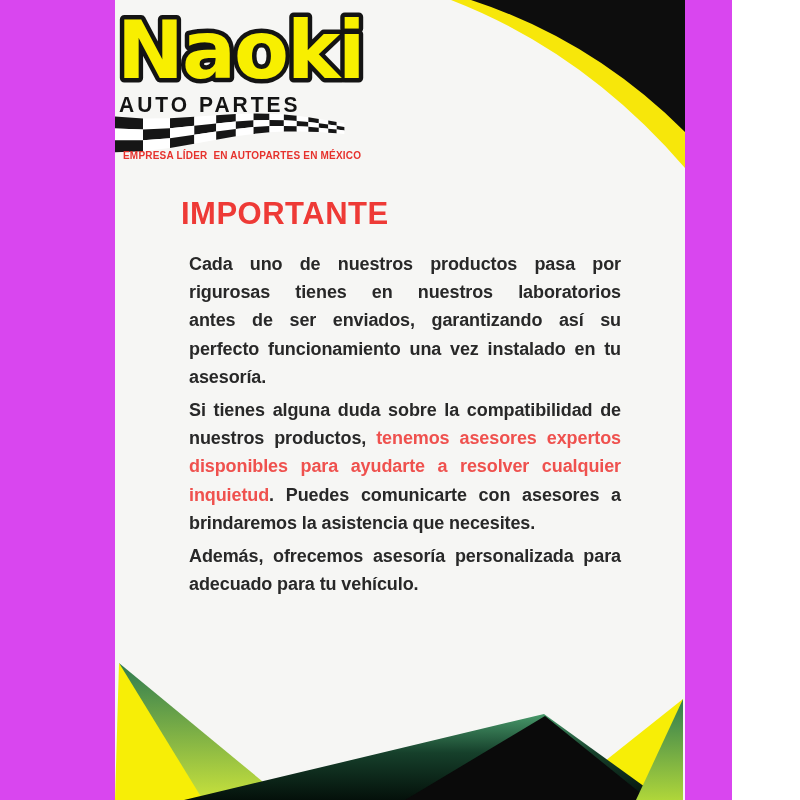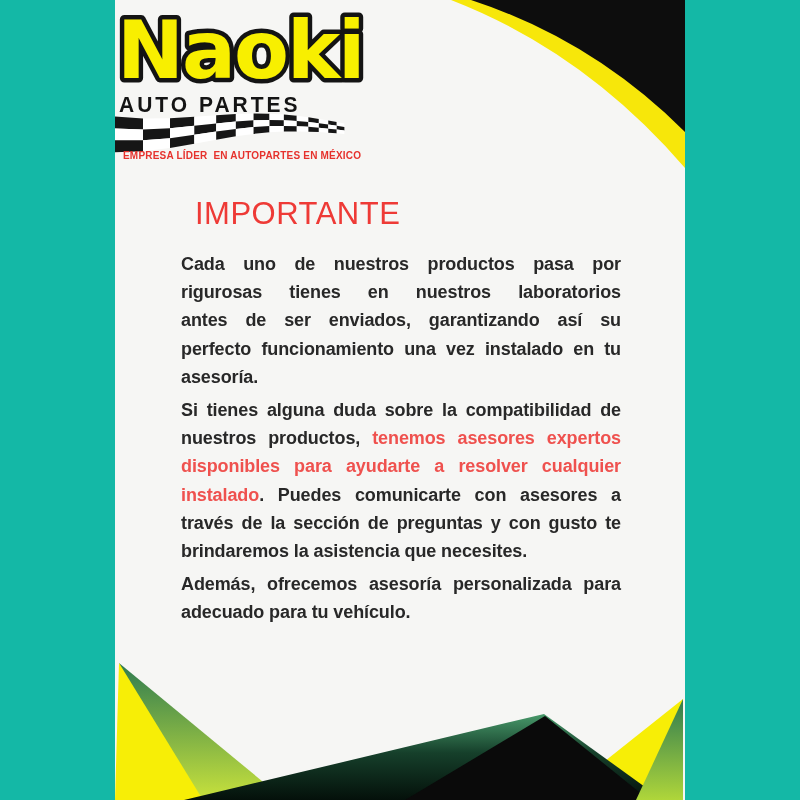--- a/index.html
+++ b/index.html
@@ -1,18 +1,18 @@
 <!DOCTYPE html>
 <html><head>
 <meta charset="utf-8">
 <style>
   html,body { margin:0; padding:0; }
   .canvas {
-    position:relative; width:800px; height:800px;
-    background:#14b8a6; overflow:hidden;
+    position:relative; width:732px; height:800px;
+    background:#d946ef; overflow:hidden;
     font-family:"Liberation Sans", sans-serif;
   }
   .page {
     position:absolute; left:115px; top:0; width:570px; height:800px;
     background:#f6f6f4; overflow:hidden;
   }
   .corner-svg { position:absolute; top:0; right:0; }
   .bottom-svg { position:absolute; left:0; bottom:0; }
 
   .logo-block { position:absolute; left:0; top:0; }
@@ -25,32 +25,31 @@
   }
   .flag-wrap { position:absolute; left:-2px; top:106px; }
   .tagline {
     position:absolute; left:8px; top:150px;
     font-size:10px; font-weight:700; letter-spacing:0.2px;
     color:#e6322d; white-space:pre;
   }
 
   .heading {
     position:absolute; left:66px; top:196px;
-    font-size:31px; font-weight:400; letter-spacing:0.5px;
+    font-size:31px; font-weight:700; letter-spacing:0.5px;
     color:#ee3a36;
-    margin-left:14px;
   }
   .bodytext {
     position:absolute; left:66px; top:250px; width:440px;
     color:#282828; font-size:18px; font-weight:700; letter-spacing:-0.1px;
   }
   .para { margin:0 0 5px 0; }
   .line {
     line-height:28.2px; height:28.2px; white-space:nowrap;
-    text-align:justify; text-align-last:justify;
+    text-align:justify; text-align-last:justify;margin-left:8px;
   }
   .line.last { text-align-last:left; }
   .red { color:#ef514e; }
 </style>
 </head>
 <body>
 
 <div class="canvas">
   <div class="page">
 
@@ -120,22 +119,21 @@
         <div class="line">Cada uno de nuestros productos pasa por</div>
         <div class="line">rigurosas tienes en nuestros laboratorios</div>
         <div class="line">antes de ser enviados, garantizando así su</div>
         <div class="line">perfecto funcionamiento una vez instalado en tu</div>
         <div class="line last">asesoría.</div>
       </div>
       <div class="para">
         <div class="line">Si tienes alguna duda sobre la compatibilidad de</div>
         <div class="line"><span>nuestros productos, </span><span class="red">tenemos asesores expertos</span></div>
         <div class="line red">disponibles para ayudarte a resolver cualquier</div>
-        <div class="line"><span class="red">instalado</span><span>. Puedes comunicarte con asesores a</span></div>
-        <div class="line">través de la sección de preguntas y con gusto te</div>
+        <div class="line"><span class="red">inquietud</span><span>. Puedes comunicarte con asesores a</span></div>
         <div class="line last">brindaremos la asistencia que necesites.</div>
       </div>
       <div class="para">
         <div class="line">Además, ofrecemos asesoría personalizada para</div>
         <div class="line last">adecuado para tu vehículo.</div>
       </div>
     </div>
 
     <svg class="bottom-svg" width="570" height="145" viewBox="0 0 570 145">
       <defs>

